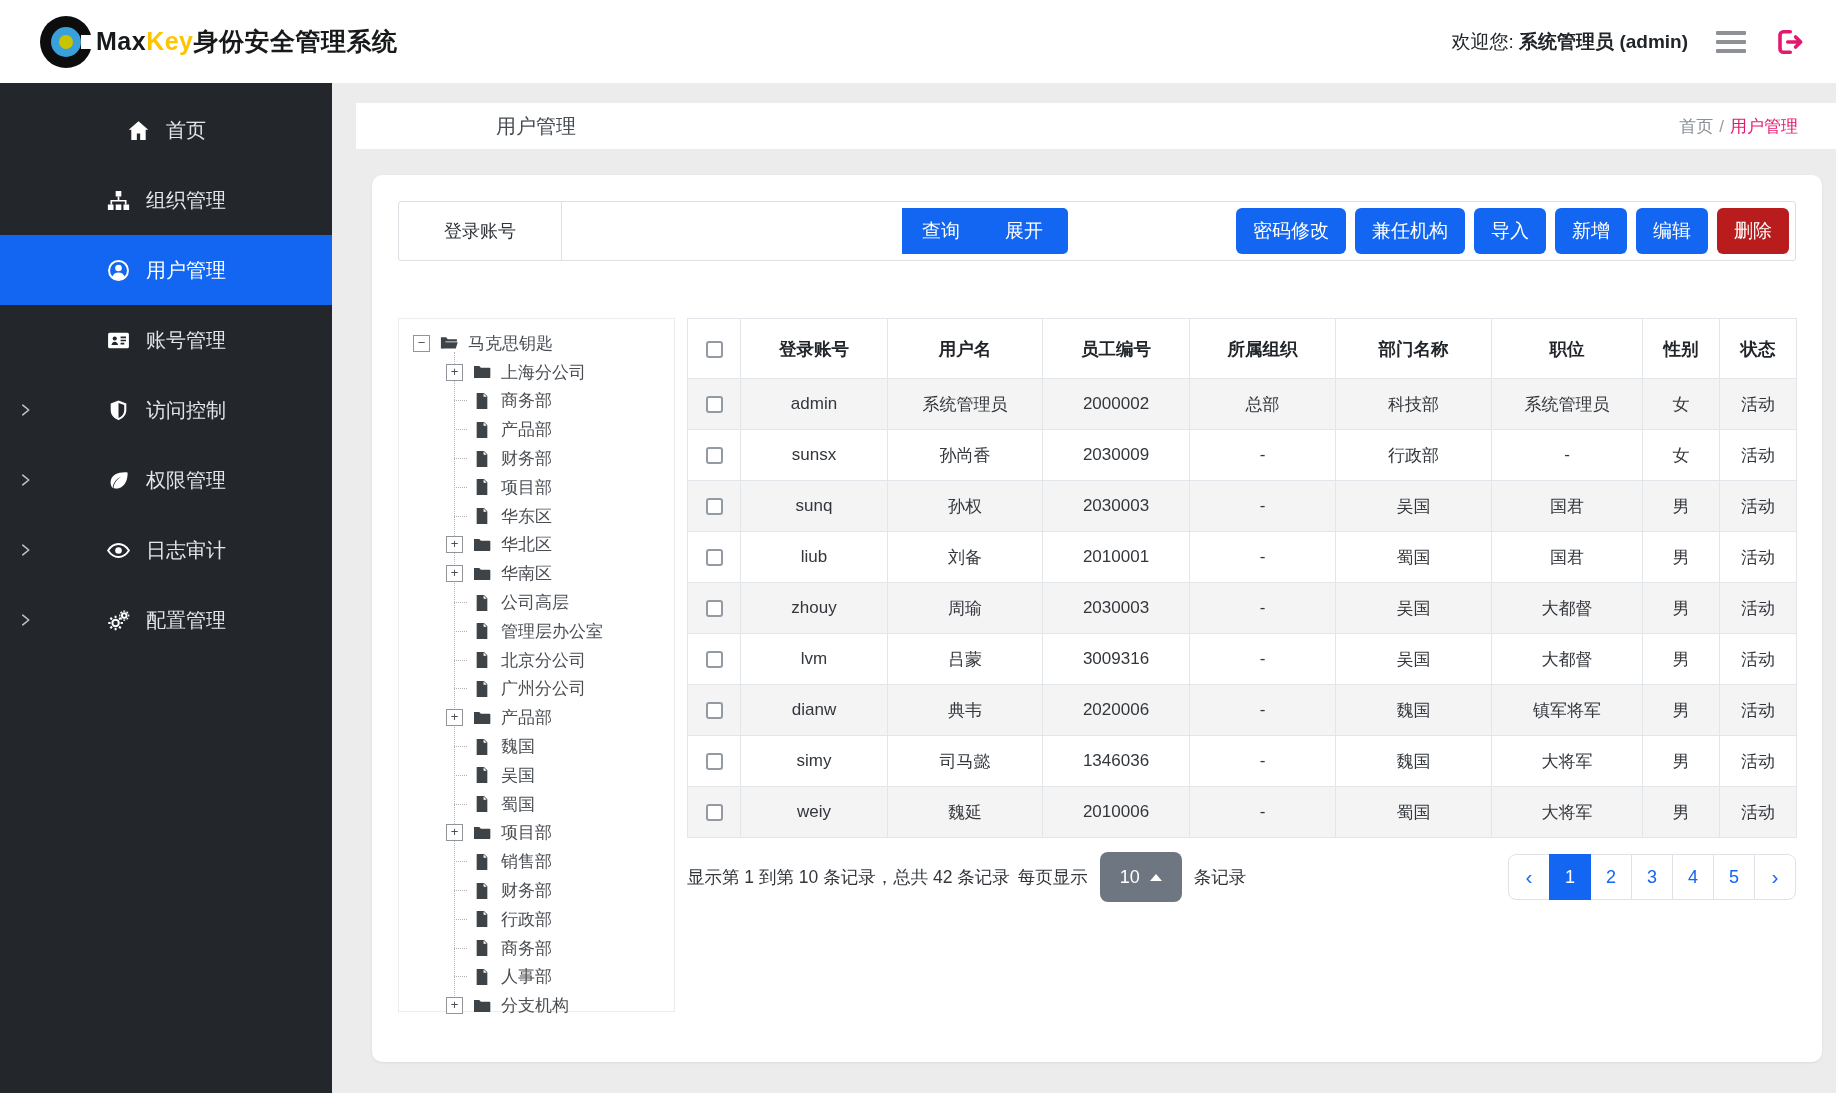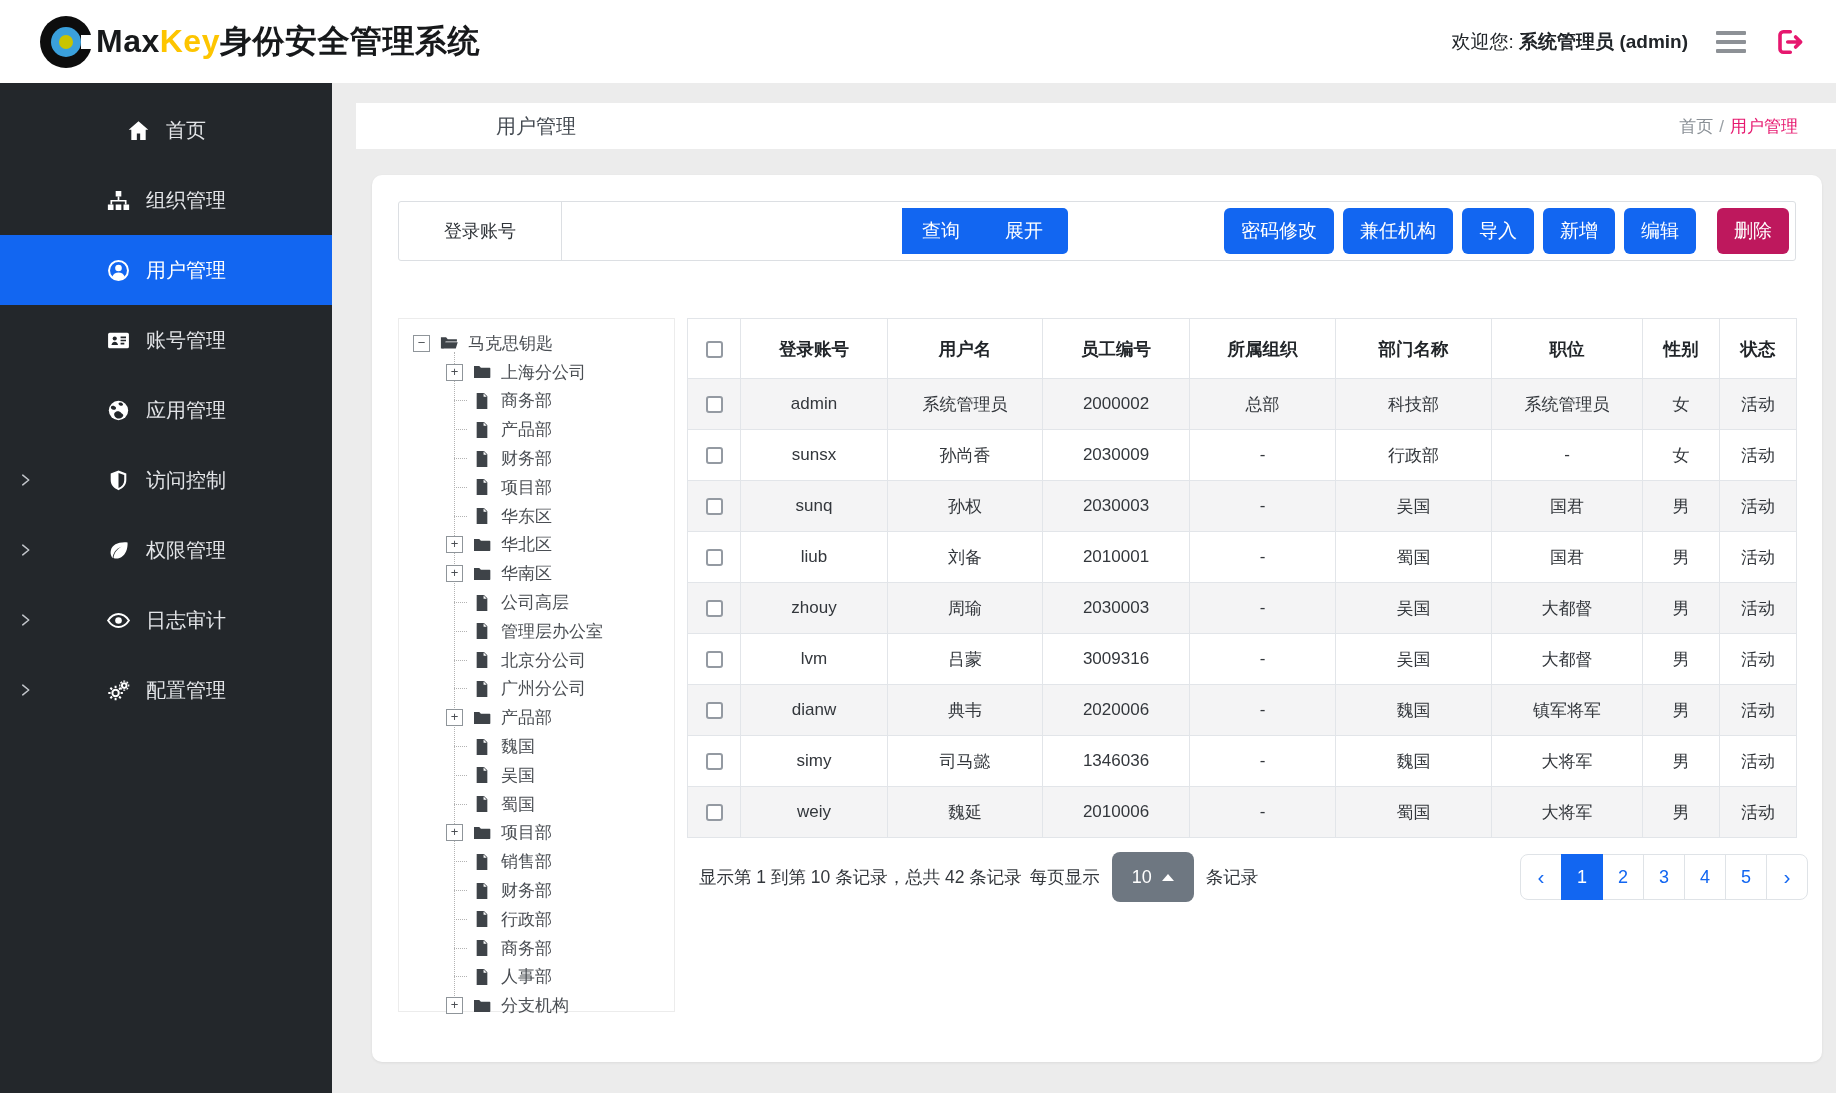--- a/index.html
+++ b/index.html
@@ -11,21 +11,21 @@
   }
   
   .topbar { position:absolute; top:0; left:0; width:1836px; height:83px; background:#fff;
     display:flex; align-items:center; justify-content:space-between; padding:0 30px 0 40px; z-index:5; }
   .brand { display:flex; align-items:center; gap:4px; }
   .logo { width:52px; height:52px; position:relative; flex:none; }
   .logo .ring { position:absolute; inset:0; border-radius:50%; background:#0d0d0d; }
   .logo .notch { position:absolute; right:-3px; top:19px; width:14px; height:14px; background:#fff; }
   .logo .blue { position:absolute; left:11px; top:11px; width:30px; height:30px; border-radius:50%; background:#3aa0dc; }
   .logo .yellow { position:absolute; left:19px; top:19px; width:14px; height:14px; border-radius:50%; background:#c9c400; }
-  .brand-text { font-size:32px; font-weight:bold; color:#17191b; letter-spacing:.5px; white-space:nowrap; }
+  .brand-text { font-size:25px; font-weight:bold; color:#17191b; letter-spacing:.5px; white-space:nowrap; }
   .brand-text .key { color:#fdc500; }
   .top-right { display:flex; align-items:center; gap:28px; }
   .welcome { font-size:19px; color:#212529; }
   .welcome b { font-weight:bold; }
   .hamburger { display:flex; flex-direction:column; gap:5px; width:30px; cursor:pointer; }
   .hamburger span { height:4px; background:#8d9196; border-radius:1px; }
   .logout { width:32px; height:32px; cursor:pointer; }
   .logout svg { width:32px; height:32px; display:block; }
   
   .sidebar { position:absolute; top:83px; left:0; bottom:0; width:332px; background:#23272b; padding-top:12px; }
@@ -51,21 +51,21 @@
   .search-label { width:163px; align-self:stretch; display:flex; align-items:center; justify-content:center;
     font-size:18px; color:#2f3338; border-right:1px solid #dcdfe3; }
   .search-input { width:340px; align-self:stretch; border:none; outline:none; font-size:17px; padding:0 12px;
     font-family:inherit; color:#212529; }
   .btn { height:46px; border:none; border-radius:6px; background:#1266f1; color:#fff; font-size:19px;
     font-family:inherit; cursor:pointer; padding:0 17px; white-space:nowrap; }
   .btn-query { width:78px; border-radius:0; padding:2px; }
   .btn-expand { width:88px; border-radius:0 5px 5px 0; padding:0; }
   .toolbar .spacer { flex:1; }
   .action-group { display:flex; gap:9px; }
-  .btn.danger { background:#be185d;margin-left:12px; }
+  .btn.danger { background:#b91c1c; }
   
   .body-row { display:flex; margin-top:57px; }
   .tree-panel { width:277px; height:694px; border:1px solid #ececec; padding:10px 4px 10px 14px; flex:none; }
   .tree { font-size:17px; color:#4a4e53; }
   .tree-row { display:flex; align-items:center; height:28.8px; gap:9px; white-space:nowrap; cursor:pointer; }
   .expander { width:17px; height:17px; border:1px solid #8f959a; background:#fff; color:#4a4e53;
     font-size:13px; line-height:14px; text-align:center; flex:none; z-index:1; }
   .stub { width:13px; height:1px; border-top:1px dotted #b3b3b3; flex:none; margin-left:8px; margin-right:-4px; }
   .tree-icon { width:20px; height:20px; flex:none; }
   .tree-icon svg { width:20px; height:20px; display:block; }
@@ -73,21 +73,21 @@
   .tree-children::before { content:""; position:absolute; left:8px; top:-6px; bottom:14px; border-left:1px dotted #b3b3b3; }
   .table-area { flex:1; margin-left:12px; }
   table.grid { border-collapse:collapse; table-layout:fixed; width:1109px; font-size:17px; color:#33373c; }
   .grid th, .grid td { border:1px solid #e2e5e9; text-align:center; padding:0; overflow:hidden; }
   .grid th { height:60px; font-size:17.5px; font-weight:bold; color:#212529; background:#fff; }
   .grid td { height:51px; }
   .grid tbody tr:nth-child(odd) { background:#f4f4f5; }
   .checkbox { display:inline-block; width:17px; height:17px; border:2px solid #949aa2; border-radius:3px;
     background:#fff; vertical-align:middle; cursor:pointer; }
   
-  .table-footer { width:1109px; display:flex; justify-content:space-between; align-items:center; margin-top:14px;margin-left:12px; }
+  .table-footer { width:1109px; display:flex; justify-content:space-between; align-items:center; margin-top:14px; }
   .footer-left { display:flex; align-items:center; font-size:17.5px; color:#33373c; gap:8px; }
   .page-size { height:50px; min-width:82px; background:#6e7781; color:#fff; border-radius:8px;
     display:inline-flex; align-items:center; justify-content:center; gap:10px; font-size:18px; padding:0 12px;
     cursor:pointer; margin:0 4px; }
   .caret-up { width:0; height:0; border-left:6px solid transparent; border-right:6px solid transparent;
     border-bottom:7px solid #fff; }
   .pager { display:flex; height:46px; }
   .page-btn { min-width:42px; padding:0 4px; margin-left:-1px; border:1px solid #dfe3e7; background:#fff;
     color:#1266f1; font-size:18px; display:flex; align-items:center; justify-content:center; cursor:pointer; }
   .page-btn.first { border-radius:8px 0 0 8px; }
@@ -155,29 +155,20 @@
     <div class="side-item">
       <span class="icon">
         <svg viewBox="0 0 24 24">
           <rect x="2" y="4.5" width="20" height="15" rx="1.6" fill="#fff"></rect>
           <circle cx="8.4" cy="10.1" r="2" fill="#23272b"></circle>
           <path fill="#23272b" d="M5.2 16.3c.6-2 1.8-3 3.2-3s2.6 1 3.2 3z"></path>
           <path stroke="#23272b" stroke-width="1.5" d="M14 9h5.2M14 12h5.2M14 15h3.6"></path>
         </svg>
       </span>
       <span>账号管理</span>
-    </div>
-    <div class="side-item">
-      <span class="icon">
-        <svg viewBox="0 0 24 24">
-          <circle cx="12" cy="12" r="9.3" fill="#fff"></circle>
-          <path fill="#23272b" d="M5.6 7.6c1.6-.6 2.7.1 3.6 1.1.9 1 .4 2.1-.7 2.5-1 .4-2.5.2-3.3-.9-.8-1-.8-2.2.4-2.7zM12.7 4.5c1.3-.4 2.7 0 3.4 1 .6.9 0 1.8-1 2-1 .1-2.3-.3-2.8-1.2-.4-.9-.4-1.5.4-1.8zM9.6 13.2c1.7-.9 3.8-.4 4.8 1 .9 1.2 2.4 1.4 2.2 2.7-.2 1.3-2 2.8-4.1 2.8-2 0-4-1.2-4.5-3-.4-1.6-.1-2.7 1.6-3.5z"></path>
-        </svg>
-      </span>
-      <span>应用管理</span>
     </div>
     <div class="side-item">
       <span class="side-chevron">
         <svg viewBox="0 0 24 24" fill="none" stroke="#c2c6cb" stroke-width="2" stroke-linecap="round" stroke-linejoin="round">
           <path d="M9 5.5 17 12l-8 6.5"></path>
         </svg>
       </span>
       <span class="icon">
         <svg viewBox="0 0 24 24">
           <path fill="#fff" d="M12 2.5 4.5 5.2v6.4c0 4.7 3.2 8 7.5 9.7 4.3-1.7 7.5-5 7.5-9.7V5.2zM12 4.7l5.5 2v5c0 3.5-2.2 6-5.5 7.5z"></path>

